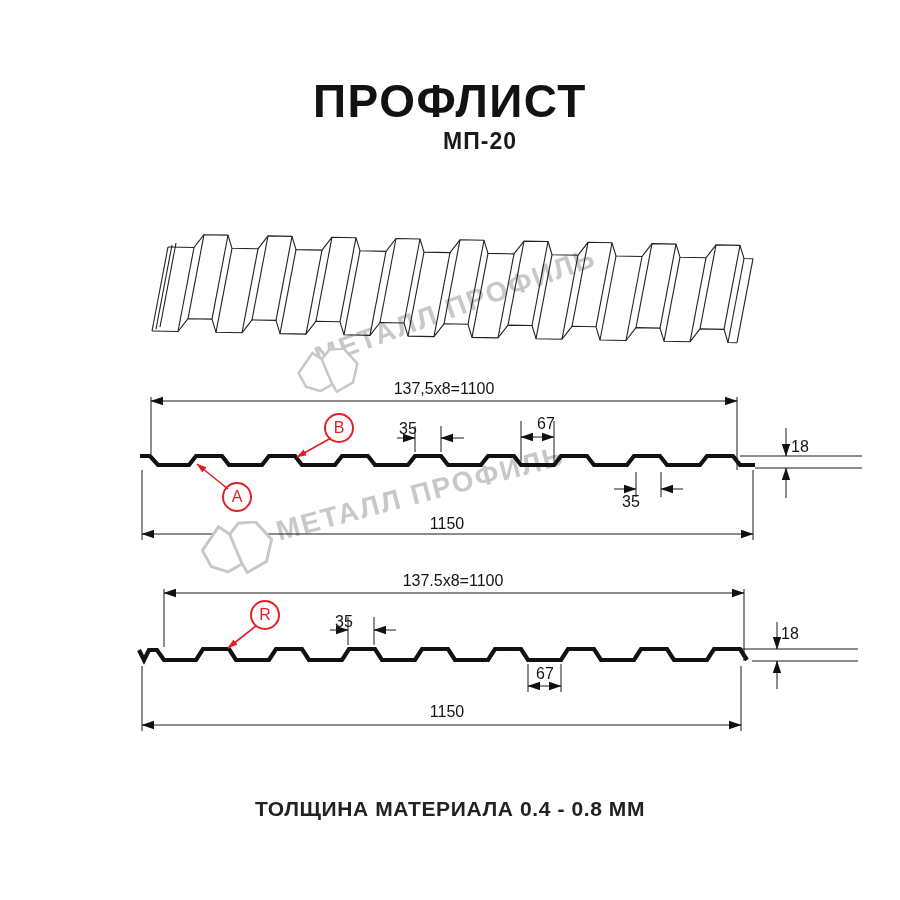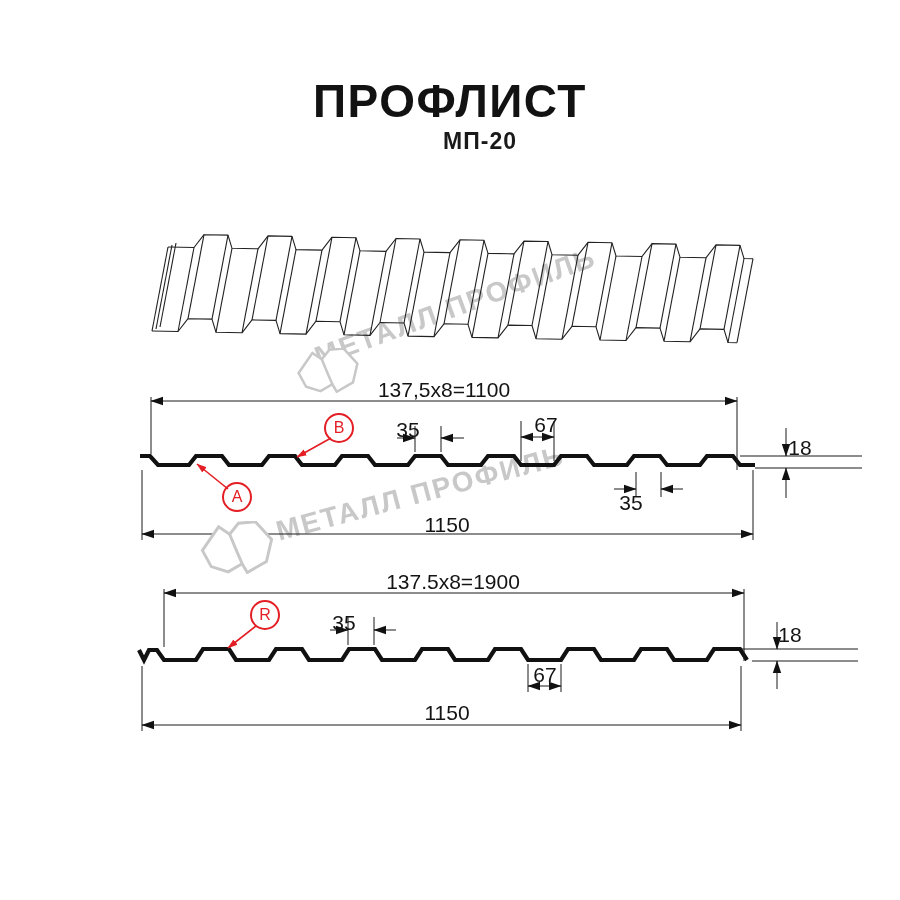--- a/index.html
+++ b/index.html
@@ -8,21 +8,21 @@
   .title{position:absolute;left:0;top:74px;width:900px;text-align:center;
          font-size:46px;font-weight:800;letter-spacing:1.5px;color:#121212;z-index:4;}
   .subtitle{position:absolute;left:0;top:128px;width:900px;text-align:center;
          font-size:23px;font-weight:600;letter-spacing:1px;color:#1a1a1a;z-index:4;padding-left:30px;}
   .footer-note{position:absolute;left:0;top:797px;width:900px;text-align:center;
          font-size:21px;font-weight:600;letter-spacing:.6px;color:#222;z-index:4;}
   .wm-text{position:absolute;z-index:1;color:#c8c8c8;font-weight:700;font-size:28px;
          letter-spacing:2px;white-space:nowrap;transform-origin:0 50%;}
   .wm-logo{position:absolute;z-index:3;}
   #main-svg{position:absolute;left:0;top:0;z-index:2;}
-  .dim-label{position:absolute;transform:translate(-50%,-50%);font-size:21px;color:#141414;
+  .dim-label{position:absolute;transform:translate(-50%,-50%);font-size:16px;color:#141414;
          white-space:nowrap;z-index:4;line-height:1;}
   .callout{position:absolute;width:26px;height:26px;border:2.2px solid #e31e24;border-radius:50%;
          color:#e31e24;display:flex;align-items:center;justify-content:center;
          font-size:16px;font-weight:500;transform:translate(-50%,-50%);z-index:4;background:transparent;}
   .dim{stroke:#1a1a1a;stroke-width:1;fill:none;}
   .prof{stroke:#111;stroke-width:4.2;fill:none;stroke-linejoin:miter;}
   .wire{stroke:#222;stroke-width:1.1;fill:none;stroke-linejoin:round;}
   .redline{stroke:#e31e24;stroke-width:1.6;fill:none;}
 </style>
 </head>
@@ -166,20 +166,21 @@
 
   <div class="dim-label" style="left:444px;top:389px;">137,5x8=1100</div>
   <div class="dim-label" style="left:408px;top:429px;">35</div>
   <div class="dim-label" style="left:546px;top:424px;">67</div>
   <div class="dim-label" style="left:631px;top:502px;">35</div>
   <div class="dim-label" style="left:447px;top:524px;">1150</div>
   <div class="dim-label" style="left:800px;top:447px;">18</div>
   <div class="callout" style="left:237px;top:497px;">A</div>
   <div class="callout" style="left:339px;top:428px;">B</div>
 
-  <div class="dim-label" style="left:453px;top:581px;">137.5x8=1900</div>
+  <div class="dim-label" style="left:453px;top:581px;">137.5x8=1100</div>
   <div class="dim-label" style="left:344px;top:622px;">35</div>
   <div class="dim-label" style="left:545px;top:674px;">67</div>
   <div class="dim-label" style="left:447px;top:712px;">1150</div>
   <div class="dim-label" style="left:790px;top:634px;">18</div>
   <div class="callout" style="left:265px;top:615px;">R</div>
 
+  <div class="footer-note">ТОЛЩИНА МАТЕРИАЛА 0.4 - 0.8 ММ</div>
 </div>
 
 </body></html>

